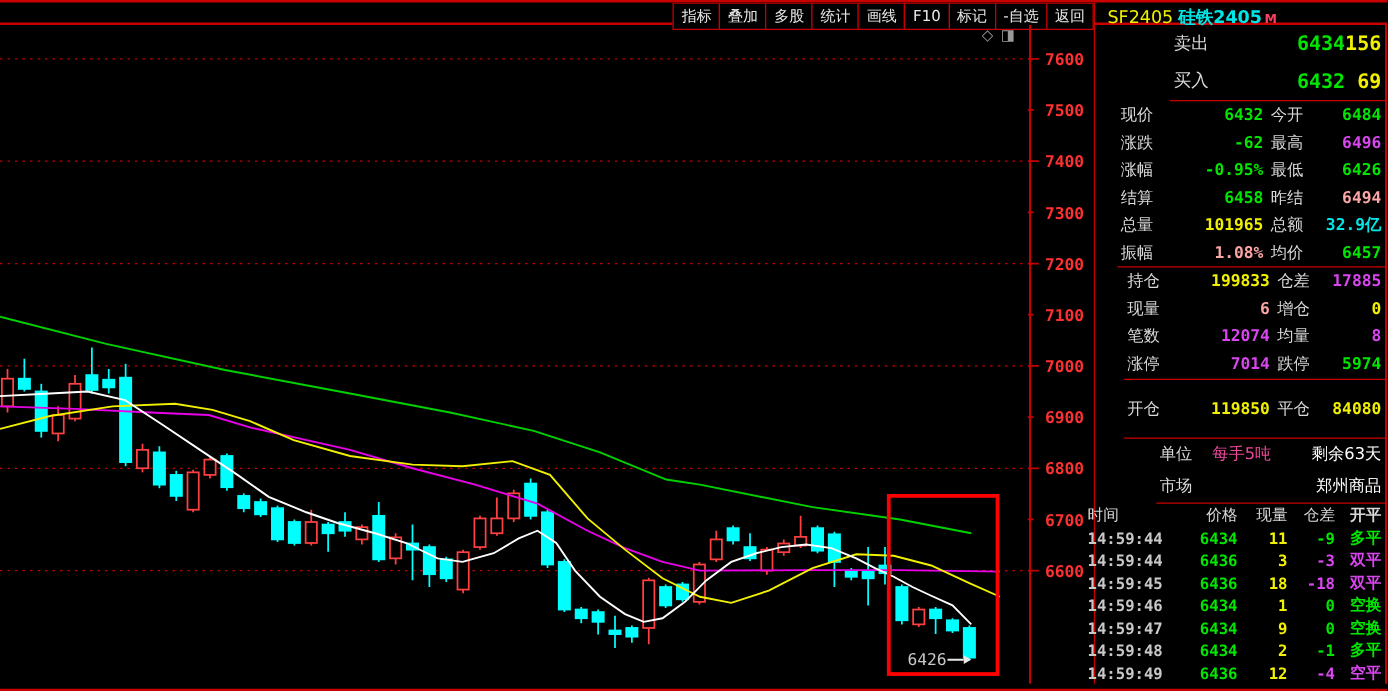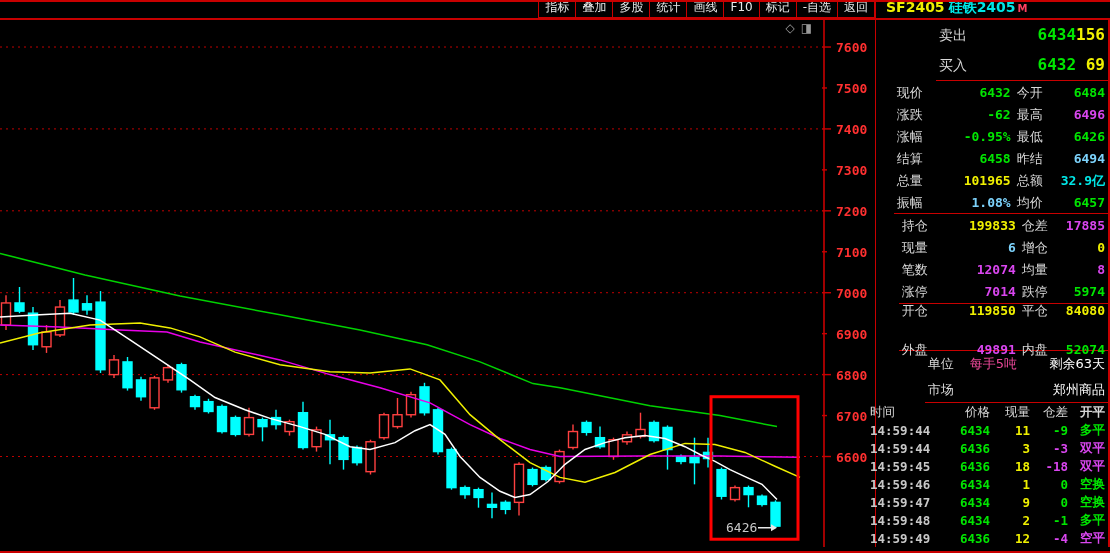--- a/index.html
+++ b/index.html
@@ -1,43 +1,43 @@
 <!DOCTYPE html>
 <html><head>
 <meta charset="utf-8">
 <style>
   html,body{margin:0;padding:0;background:#000;}
   *{box-sizing:border-box;}
   .app{position:relative;width:1110px;height:553px;background:#000;
        font-family:"DejaVu Sans",sans-serif;overflow:hidden;
        border-top:2px solid #c80000;border-bottom:2px solid #c80000;}
   
-  .topbar{height:18px;display:flex;align-items:flex-end;border-bottom:2px solid #c80000;padding-left:39px;}
+  .topbar{height:18px;display:flex;align-items:flex-start;border-bottom:2px solid #c80000;padding-left:39px;}
   .topbar-spacer{flex:1;}
   .tb-buttons{display:flex;height:22px;}
   .tb-btn{border:1px solid #c80000;color:#e8e8e8;font-size:12px;line-height:20px;
           padding:0 6px;margin-left:-1px;white-space:nowrap;cursor:default;background:#000;}
   .title-wrap{width:235px;padding-left:10px;white-space:nowrap;border-left:1px solid #c80000;height:22px;line-height:22px;}
-  .title-code{color:#f0f000;font-weight:bold;font-size:14px;}
+  .title-code{color:#f0f000;font-weight:normal;font-size:14px;}
   .title-name{color:#00e6e6;font-weight:bold;font-size:14px;margin-left:4px;}
   .title-badge{color:#ff4060;font-weight:bold;font-size:10px;margin-left:2px;}
   
   .body{display:flex;height:527px;}
   .chart-wrap{position:relative;width:822px;height:527px;}
   .chart-icons{position:absolute;top:1px;right:4px;color:#9a9a9a;font-size:12px;letter-spacing:6px;}
   .axis-wrap{width:53px;height:527px;position:relative;}
   
   .panel{width:235px;height:527px;border-left:1px solid #c80000;border-right:2px solid #c80000;
          display:flex;flex-direction:column;color:#d8d8d8;align-items:flex-end;}
   .sec{border-bottom:1px solid #c80000;padding:0 3px;display:flex;flex-direction:column;justify-content:space-around;}
   .sec:last-child{border-bottom:none;}
   .row{display:flex;align-items:center;font-size:13px;line-height:1;}
   .lab{color:#d8d8d8;}
   .val{font-family:"DejaVu Sans Mono",monospace;font-weight:bold;text-align:right;}
-  .cg{color:#00e600;} .cr{color:#d946ef;} .cy{color:#f0f000;} .cw{color:#7dd3fc;} .cc{color:#00e6e6;}
+  .cg{color:#00e600;} .cr{color:#d946ef;} .cy{color:#f0f000;} .cw{color:#fca5a5;} .cc{color:#00e6e6;}
   
   .sec-bidask{height:61px;}
   .ba-lab{width:42px;font-size:14px;}
   .ba-price{width:95px;font-size:16px;}
   .ba-vol{flex:1;font-size:16px;}
   
   .q-lab1{width:42px;} .q-val1{width:72px;} .q-lab2{width:50px;padding-left:6px;} .q-val2{flex:1;}
   .sec-quote{height:133px;} .sec-pos{height:90px;} .sec-flow{height:47px;gap:26px;}
   .sec-info{height:52px;}
   .info-mid{flex:1;text-align:right;color:#ec4899;font-size:13px;}
@@ -426,26 +426,20 @@
             <span class="val q-val2 cg">5974</span>
           </div>
         </div>
       <div class="sec sec-flow" id="sec-flow">
           <div class="row">
             <span class="lab q-lab1">开仓</span>
             <span class="val q-val1 cy">119850</span>
             <span class="lab q-lab2">平仓</span>
             <span class="val q-val2 cy">84080</span>
           </div>
-          <div class="row">
-            <span class="lab q-lab1">外盘</span>
-            <span class="val q-val1 cr">49891</span>
-            <span class="lab q-lab2">内盘</span>
-            <span class="val q-val2 cg">52074</span>
-          </div>
         </div>
       <div class="sec sec-info" id="sec-info">
           <div class="row">
             <span class="lab q-lab1">单位</span>
             <span class="info-mid">每手5吨</span>
             <span class="info-extra">剩余63天</span>
           </div>
           <div class="row">
             <span class="lab q-lab1">市场</span>
             <span class="info-mid"></span>

